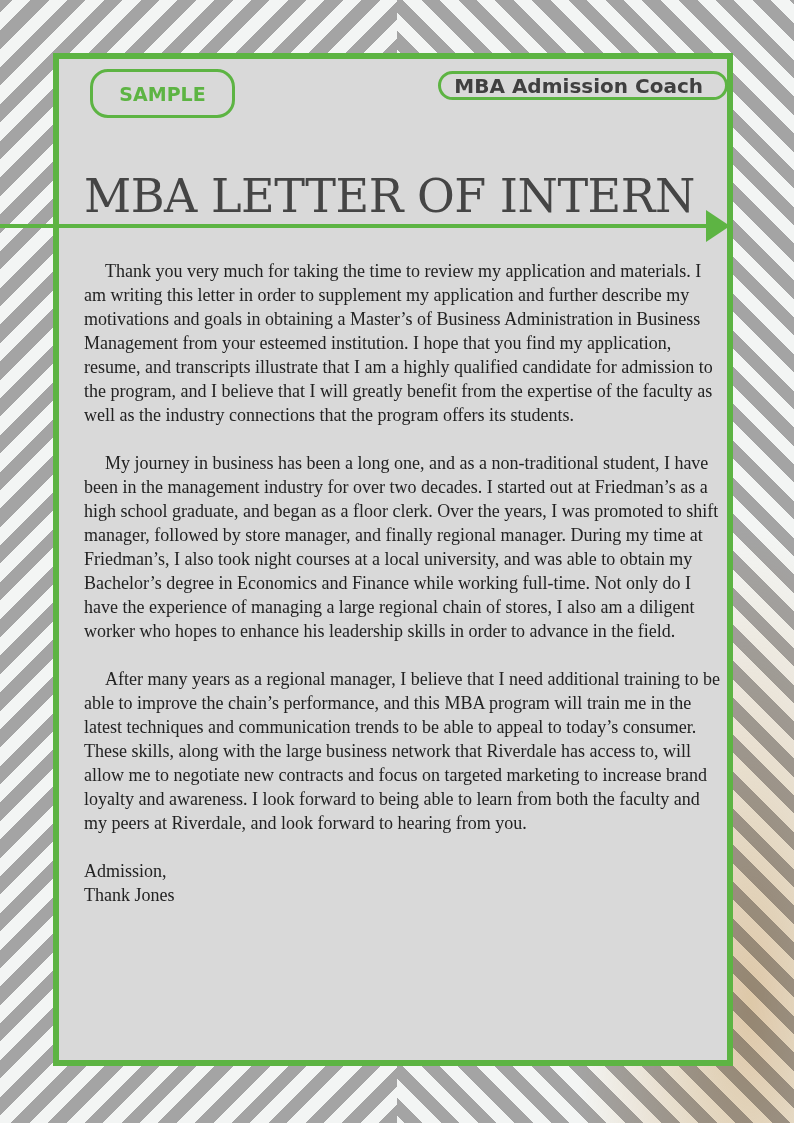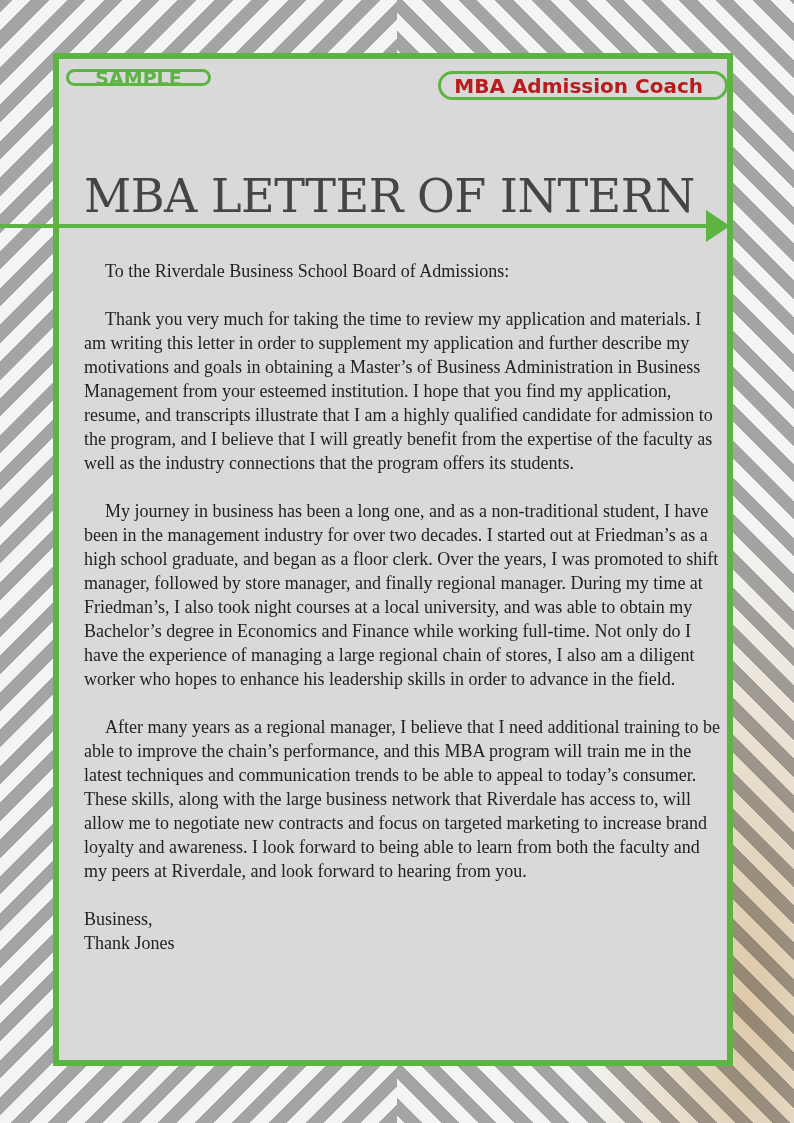--- a/index.html
+++ b/index.html
@@ -20,22 +20,22 @@
   }
   .frame {
     position: absolute; left: 53px; top: 53px; width: 680px; height: 1013px;
     border: 6px solid #5db443; background: #d9d9d9; box-sizing: border-box;
   }
   .pill {
     position: absolute; border: 3px solid #5db443; border-radius: 18px;
     font-family: "DejaVu Sans", sans-serif; font-weight: bold; box-sizing: border-box;
     display: flex; align-items: center; justify-content: center;
   }
-  .pill-sample { left: 66px; top: 69px; width: 145px; height: 17px; color: #5db443; font-size: 19px; text-align: center; }
-  .pill-coach { left: 438px; top: 71px; width: 290px; height: 29px; color: #b91c1c; font-size: 20px; justify-content: flex-end; padding-right: 22px; }
+  .pill-sample { left: 90px; top: 69px; width: 145px; height: 49px; color: #5db443; font-size: 19px; text-align: center; }
+  .pill-coach { left: 438px; top: 71px; width: 290px; height: 29px; color: #404040; font-size: 20px; justify-content: flex-end; padding-right: 22px; }
   .title {
     position: absolute; left: 84px; top: 168px; font-family: "DejaVu Serif", serif;
     font-size: 47px; color: #454545; letter-spacing: -0.5px; white-space: nowrap;
     transform: scaleX(0.98); transform-origin: left;
   }
   .arrow-line { position: absolute; left: 0; top: 224px; width: 712px; height: 4px; background: #5db443; }
   .arrow-head {
     position: absolute; left: 706px; top: 210px; width: 0; height: 0;
     border-top: 16px solid transparent; border-bottom: 16px solid transparent; border-left: 24px solid #5db443;
   }
@@ -61,19 +61,18 @@
 <div class="pill pill-coach">
   <span>MBA Admission Coach</span>
 </div>
 
 <div class="title">MBA LETTER OF INTERN</div>
 
 <div class="arrow-line"></div>
 <div class="arrow-head"></div>
 
 <div class="body">
-  <p>To the Riverdale Business School Board of Admissions:</p>
   <p>Thank you very much for taking the time to review my application and materials. I am writing this letter in order to supplement my application and further describe my motivations and goals in obtaining a Master’s of Business Administration in Business Management from your esteemed institution. I hope that you find my application, resume, and transcripts illustrate that I am a highly qualified candidate for admission to the program, and I believe that I will greatly benefit from the expertise of the faculty as well as the industry connections that the program offers its students.</p>
   <p>My journey in business has been a long one, and as a non-traditional student, I have been in the management industry for over two decades. I started out at Friedman’s as a high school graduate, and began as a floor clerk. Over the years, I was promoted to shift manager, followed by store manager, and finally regional manager. During my time at Friedman’s, I also took night courses at a local university, and was able to obtain my Bachelor’s degree in Economics and Finance while working full-time. Not only do I have the experience of managing a large regional chain of stores, I also am a diligent worker who hopes to enhance his leadership skills in order to advance in the field.</p>
   <p>After many years as a regional manager, I believe that I need additional training to be able to improve the chain’s performance, and this MBA program will train me in the latest techniques and communication trends to be able to appeal to today’s consumer. These skills, along with the large business network that Riverdale has access to, will allow me to negotiate new contracts and focus on targeted marketing to increase brand loyalty and awareness. I look forward to being able to learn from both the faculty and my peers at Riverdale, and look forward to hearing from you.</p>
-  <p class="sig">Business,</p>
+  <p class="sig">Admission,</p>
   <p class="sig">Thank Jones</p>
 </div>
 
 </body></html>

